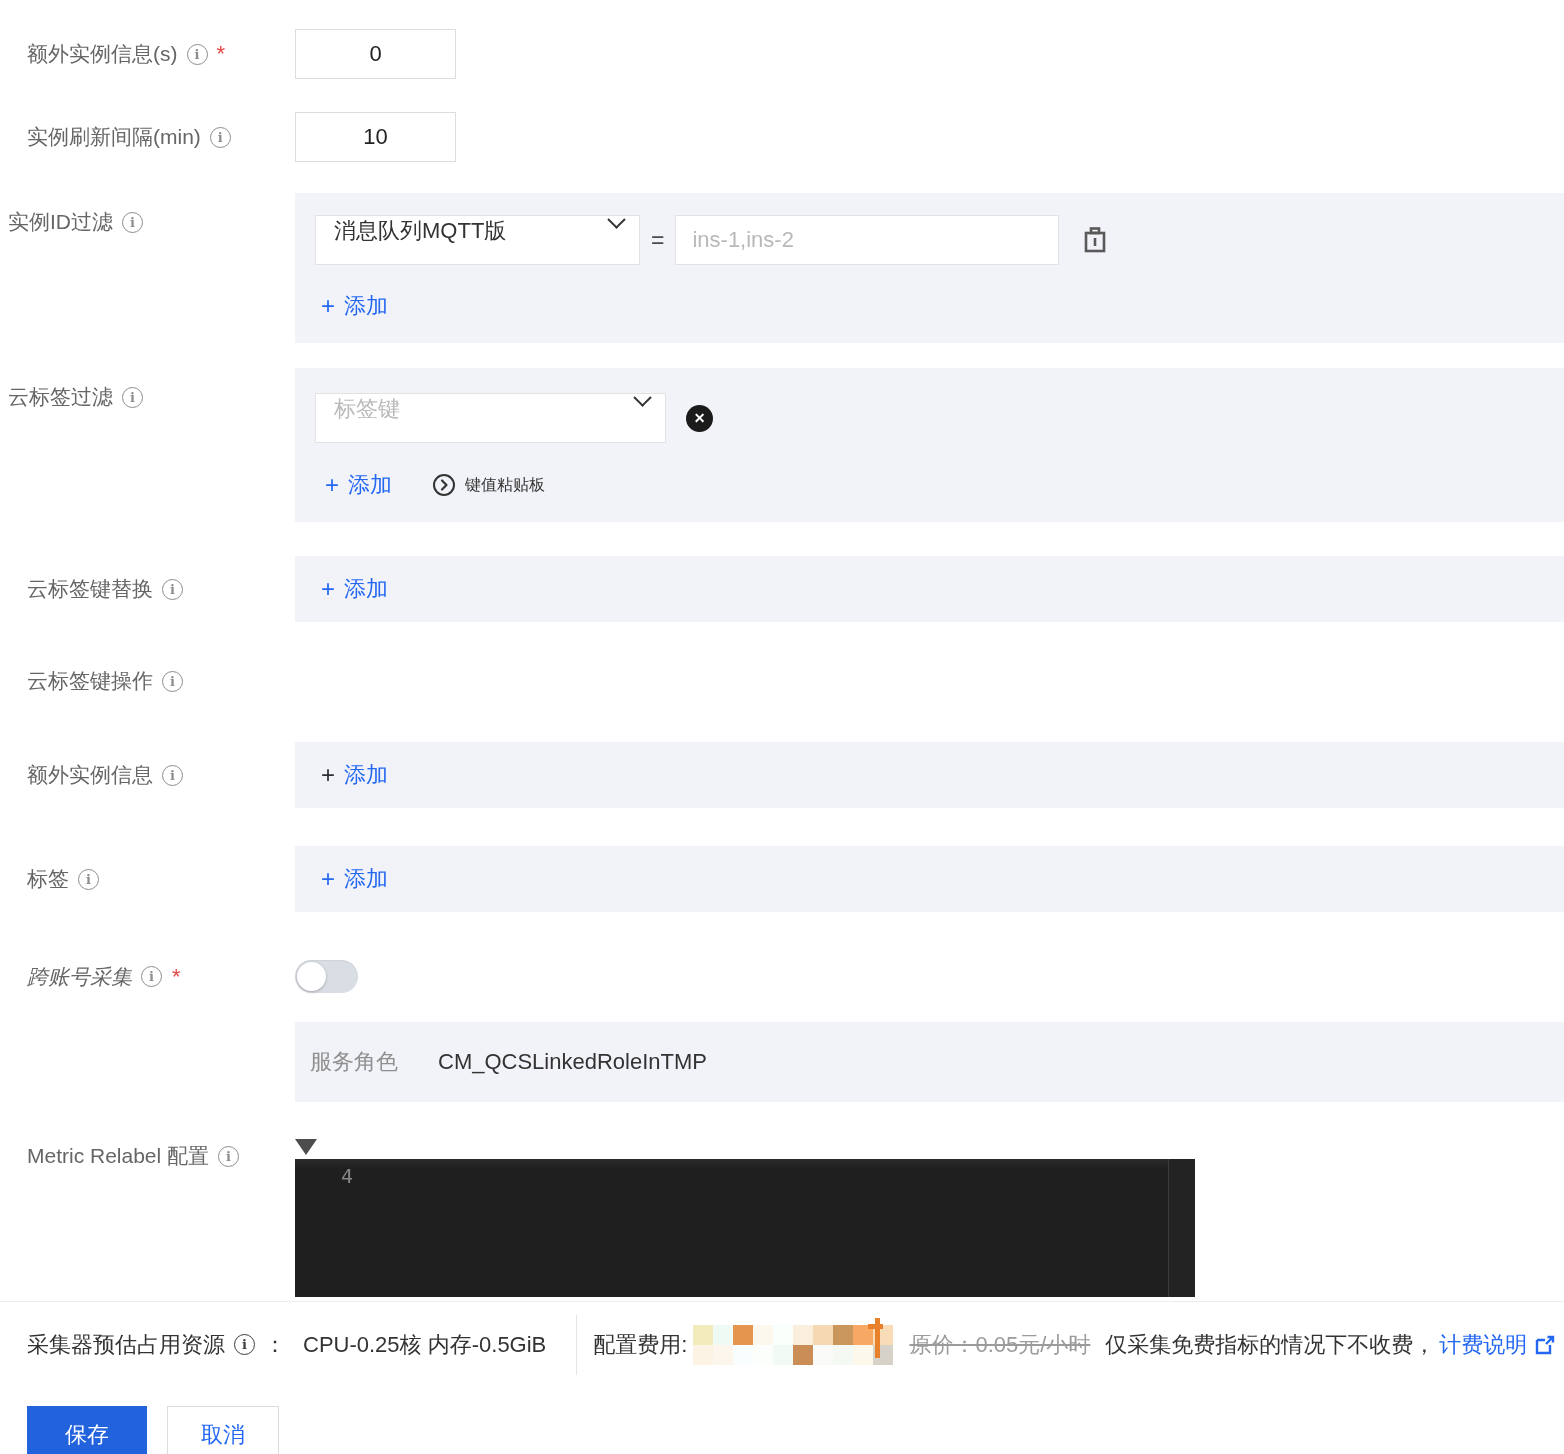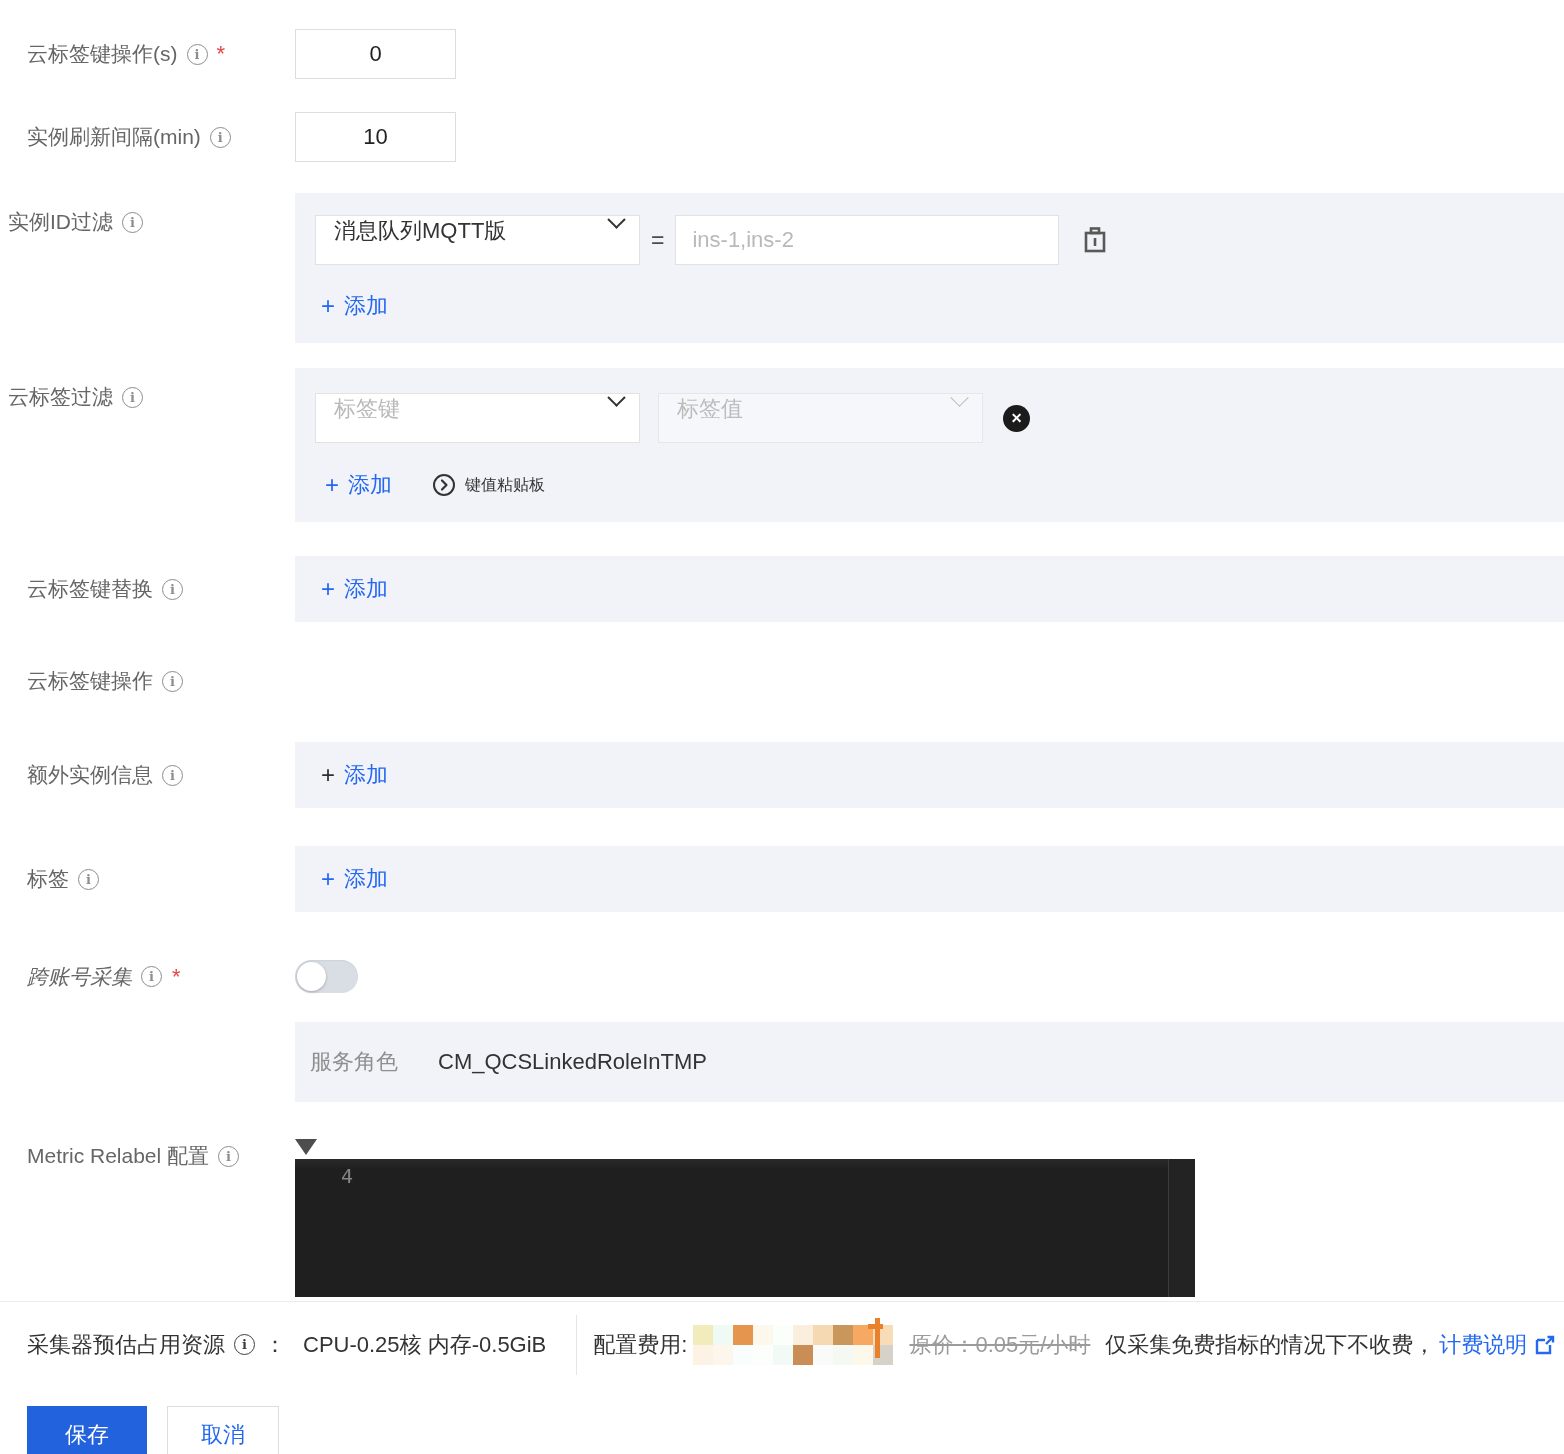--- a/index.html
+++ b/index.html
@@ -52,21 +52,21 @@
     cursor:pointer; display:flex; align-items:center; justify-content:center; }
 
   .add-link { display:inline-flex; align-items:center; gap:9px; color:#2468f2; font-size:22px;
     cursor:pointer; text-decoration:none; }
   .add-link .plus { font-size:24px; line-height:1; }
   .add-link .plus.dark { color:#2f2f2f; }
   .panel-instance .add-link { margin:26px 0 0 6px; }
 
   .row-tagfilter { margin-top:25px; }
   .panel-tagfilter { padding:25px 20px 0 20px; height:154px; }
-  .sel-tagkey { width:325px; }
+  .sel-tagkey { width:351px; }
   .sel-tagval { width:325px; margin-left:18px; }
   .close-circle { width:27px; height:27px; border-radius:50%; background:#1b1b1b; border:none;
     margin-left:20px; cursor:pointer; position:relative; flex:0 0 27px; }
   .close-circle::before { content:"✕"; color:#fff; font-size:14px; font-weight:bold;
     position:absolute; left:50%; top:50%; transform:translate(-50%,-50%); }
   .panel-tagfilter .line2 { margin-top:27px; margin-left:10px; display:flex; align-items:center; }
   .pasteboard-link { display:inline-flex; align-items:center; gap:9px; margin-left:40px;
     color:#333; font-size:16px; cursor:pointer; }
 
   .row-small { }
@@ -125,21 +125,21 @@
   .btn { height:58px; font-size:22px; cursor:pointer;
     font-family:"Liberation Sans","DejaVu Sans",sans-serif; }
   .btn-primary { width:120px; background:#2262dc; color:#fff; border:none; }
   .btn-secondary { width:112px; background:#fff; color:#2468f2; border:1px solid #ddd; }
 </style>
 </head>
 <body>
 
 <div class="row row-input1">
   <div class="label-col">
-    <span>云标签键操作(s)</span>
+    <span>额外实例信息(s)</span>
     <i class="info-icon"></i>
     <span class="req-star">*</span>
   </div>
   <div class="content-col">
     <input class="num-input" value="0" style="">
   </div>
 </div>
 
 <div class="row row-input2">
   <div class="label-col">
@@ -184,24 +184,20 @@
 <div class="row row-panel row-tagfilter">
   <div class="label-col">
     <span>云标签过滤</span>
     <i class="info-icon"></i>
   </div>
   <div class="content-col panel panel-tagfilter">
     <div class="ctrl-line">
       <div class="select-box sel-tagkey">
         <span style="color:#b9b9b9">标签键</span>
         <span class="chevron"></span>
-      </div>
-      <div class="select-box disabled sel-tagval">
-        <span>标签值</span>
-        <span class="chevron gray"></span>
       </div>
       <button class="close-circle"></button>
     </div>
     <div class="line2">
       <a class="add-link">
         <span class="plus">+</span>
         <span>添加</span>
       </a>
       <a class="pasteboard-link">
         <svg width="24" height="24" viewBox="0 0 24 24">

